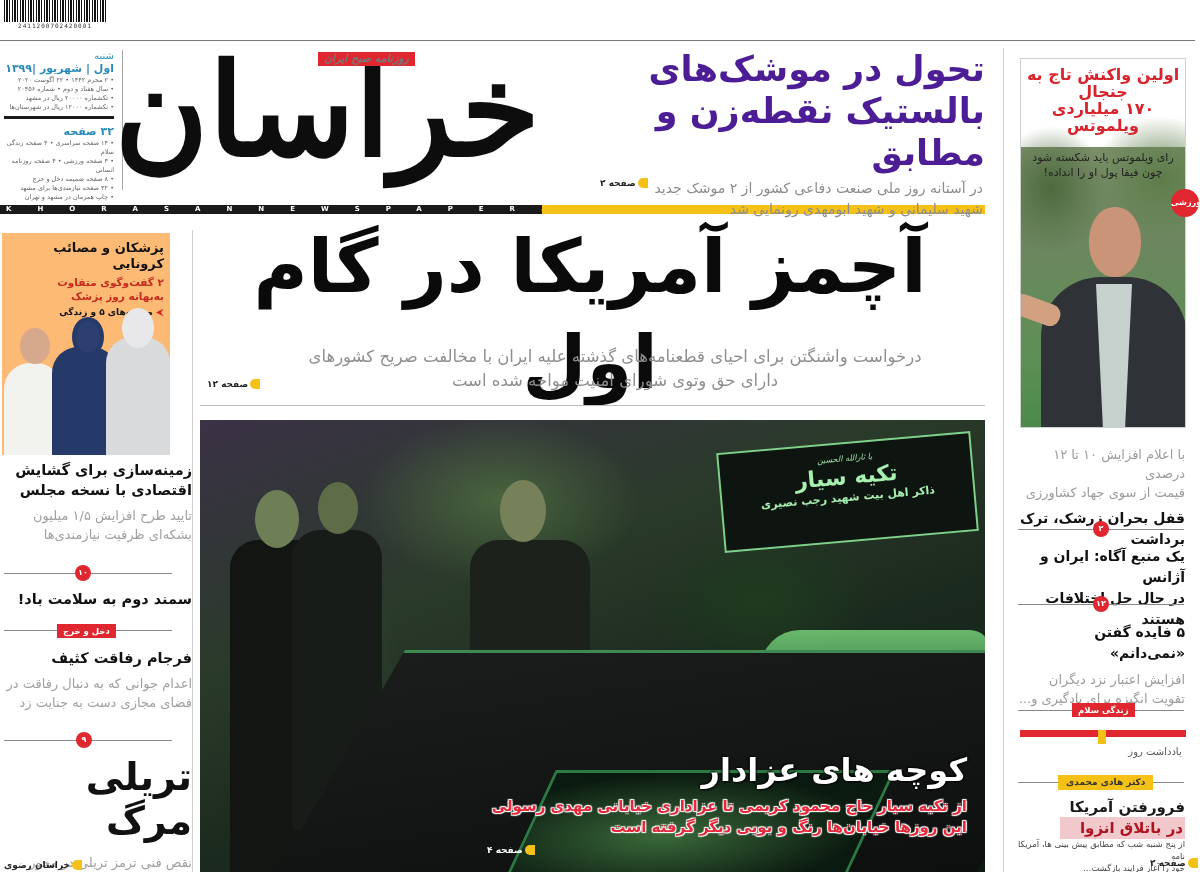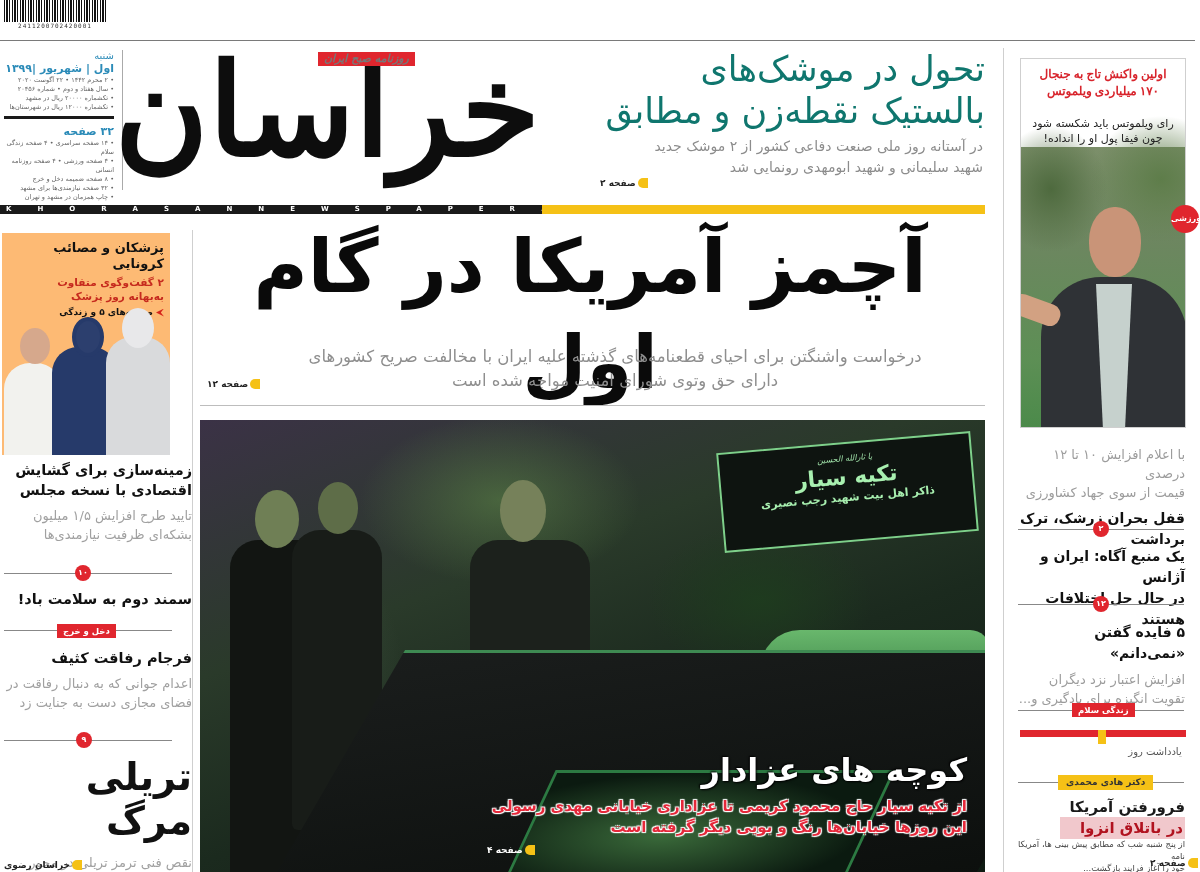--- a/index.html
+++ b/index.html
@@ -25,21 +25,21 @@
   .logo { left: 130px; top: 20px; width: 410px; height: 180px; }
   .logo .word { position: absolute; right: 0; top: 10px; font-family: "DejaVu Serif", serif; font-weight: bold; font-size: 128px; line-height: 160px; color: #0d0d0d; direction: rtl; }
   .logo .tag { position: absolute; left: 188px; top: 32px; font-size: 11px; color: #777; font-style: italic; }
 
   
   .strip { left: 0; top: 205px; width: 542px; height: 9px; background: #1a1a1a; color: #fff; font-size: 7px; line-height: 9px; font-weight: bold; letter-spacing: 26px; padding-left: 6px; white-space: nowrap; overflow: hidden; }
   .ystrip { left: 542px; top: 205px; width: 443px; height: 9px; background: #f5c116; }
 
   
   .topstory { left: 560px; top: 48px; width: 425px; }
-  .topstory .h { font-size: 35px; font-weight: normal; line-height: 42px; color: #0f766e; }
+  .topstory .h { font-size: 35px; font-weight: bold; line-height: 42px; color: #4c1d95; }
   .topstory .sub { font-size: 14px; line-height: 21px; color: #8c8c8c; margin-top: 4px; padding-right: 2px; }
   .pageref { font-size: 9px; color: #222; font-weight: bold; display: inline-flex; align-items: center; gap: 2px; }
   .pageref .chev { width: 10px; height: 10px; background: #f5c116; border-radius: 50% 0 0 50%; display: inline-block; }
   .tsref { left: 600px; top: 178px; }
 
   
   .headline { left: 205px; top: 218px; width: 770px; font-size: 74px; line-height: 96px; font-weight: bold; color: #0a0a0a; letter-spacing: -1px; text-align: center; }
   .headsub { left: 270px; top: 345px; width: 690px; font-size: 16.5px; line-height: 24px; color: #8e8e8e; text-align: center; }
   .hsref { left: 207px; top: 379px; }
   .hrule { left: 200px; top: 405px; width: 785px; height: 1px; background: #bdbdbd; }
@@ -80,27 +80,27 @@
   .numrule { position: absolute; height: 1px; background: #888; }
   .numbadge { position: absolute; width: 16px; height: 16px; border-radius: 50%; background: #e0262e; color: #fff; font-size: 8px; font-weight: bold; text-align: center; line-height: 16px; }
   .tag { position: absolute; background: #e0262e; color: #fff; font-size: 8.5px; font-weight: bold; padding: 1px 6px; line-height: 12px; }
   .bighead { font-size: 38px; font-weight: bold; line-height: 44px; color: #111; }
 
   
   .rightbox { left: 1020px; top: 58px; width: 166px; height: 370px; border: 1px solid #cfcfcf; overflow: hidden; background:
       radial-gradient(ellipse 80px 90px at 30px 130px, #4e6a3e, transparent 70%),
       radial-gradient(ellipse 100px 90px at 140px 120px, #5e7d4a, transparent 70%),
       linear-gradient(180deg, #ffffff 0, #ffffff 88px, #7c8f6a 88px, #6d8660 180px, #5d8f55 300px, #4b8a4a 370px); }
-  .rightbox .t1 { font-size: 12px; font-weight: bold; color: #d8242c; text-align: center; line-height: 17px; margin-top: 7px; font-family: Liberation Serif, serif; }
+  .rightbox .t1 { font-size: 16px; font-weight: bold; color: #d8242c; text-align: center; line-height: 17px; margin-top: 7px; }
   .rightbox .t2 { font-size: 11px; color: #222; text-align: center; line-height: 15px; margin-top: 16px; }
   .rightbox .suit { position: absolute; left: 20px; top: 218px; width: 146px; height: 155px; background: #2f3236; border-radius: 60px 60px 0 0; }
   .rightbox .shirt { position: absolute; left: 75px; top: 225px; width: 36px; height: 150px; background: #c6d1cd; clip-path: polygon(0 0,100% 0,80% 100%,20% 100%); }
   .rightbox .face { position: absolute; left: 68px; top: 148px; width: 52px; height: 70px; border-radius: 48%; background: #c99478; }
   .rightbox .arm { position: absolute; left: -10px; top: 240px; width: 50px; height: 22px; background: #d2a182; border-radius: 10px; transform: rotate(20deg); }
-  .sportbadge { left: 1171px; top: 205px; width: 28px; height: 28px; border-radius: 50%; background: #e0262e; color: #fff; font-size: 8px; font-weight: bold; text-align: center; line-height: 28px; }
+  .sportbadge { left: 1171px; top: 189px; width: 28px; height: 28px; border-radius: 50%; background: #e0262e; color: #fff; font-size: 8px; font-weight: bold; text-align: center; line-height: 28px; }
   .rc { position: absolute; left: 1015px; width: 170px; }
   .rsub { font-size: 13px; color: #9c9c9c; line-height: 19px; text-align: right; }
   .rh { font-size: 14px; font-weight: bold; color: #111; line-height: 21px; text-align: right; }
   .vrule3 { left: 1003px; top: 48px; width: 1px; height: 824px; background: #cfcfcf; }
 
   .notebox { left: 1020px; top: 731px; width: 166px; height: 38px; background-image: radial-gradient(#cfcfcf 0.6px, transparent 0.7px); background-size: 4px 4px; }
   .notebar { left: 1020px; top: 730px; width: 166px; height: 7px; background: #e0262e; }
   .notebar2 { left: 1098px; top: 730px; width: 8px; height: 14px; background: #f5c116; }
   .notelabel { left: 1072px; top: 746px; width: 166px; text-align: center; font-size: 10px; color: #555; }
   .authortag { position: absolute; background: #f5c116; color: #333; font-size: 9px; font-weight: bold; padding: 1px 8px; line-height: 13px; }

